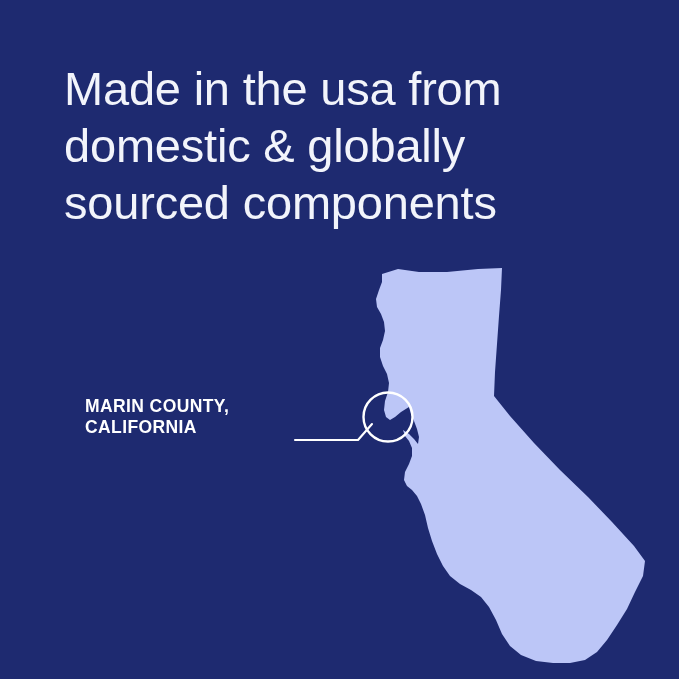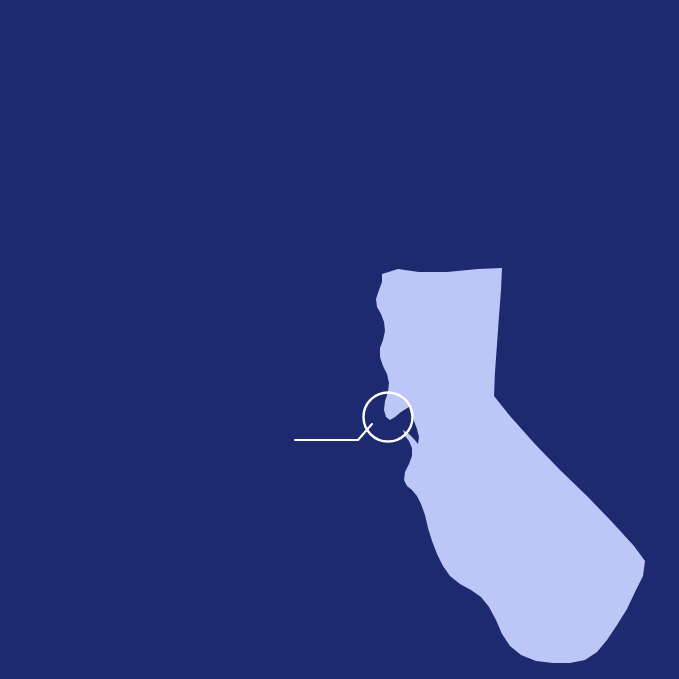--- a/index.html
+++ b/index.html
@@ -51,20 +51,23 @@
     font-weight: 700;
     letter-spacing: 0.4px;
     white-space: pre-line;
   }
 </style>
 </head>
 <body>
 
 <div id="stage" style="--bg: #1e2a70;">
 
+  <div id="headline" style="color: rgb(242, 244, 251);">Made in the usa from
+domestic &amp; globally
+sourced components</div>
 
   <svg id="map-layer" viewBox="0 0 679 679">
 
     <path fill="#bcc6f7" d="M 382 274
              L 398 269 L 419 272 L 447 272 L 478 269 L 502 268
              L 501 290 L 499 316 L 497 344 L 495 372 L 494 396
              L 510 416 L 534 443 L 560 470 L 588 497 L 612 522
              L 634 546 L 645 561 L 643 576 L 635 592 L 627 609
              L 617 625 L 607 640 L 597 652 L 585 660 L 570 663
              L 553 663 L 536 661 L 521 655 L 510 646 L 502 634
@@ -79,14 +82,16 @@
              L 385 401 L 388 392 L 389 383 L 387 374 L 383 366
              L 380 357 L 380 348 L 383 340 L 385 331 L 384 322
              L 381 314 L 377 307 L 376 299 L 379 290 L 382 282
              Z"></path>
 
     <path fill="none" stroke="#ffffff" stroke-width="2.1" stroke-linecap="round" stroke-linejoin="round" d="M 295 440 L 358 440 L 372 424"></path>
 
     <circle cx="388" cy="417" r="24.5" fill="none" stroke="#ffffff" stroke-width="2.4"></circle>
   </svg>
 
+  <div id="callout-label" style="color: rgb(255, 255, 255);">MARIN COUNTY,
+CALIFORNIA</div>
 
 </div>
 
 </body></html>

